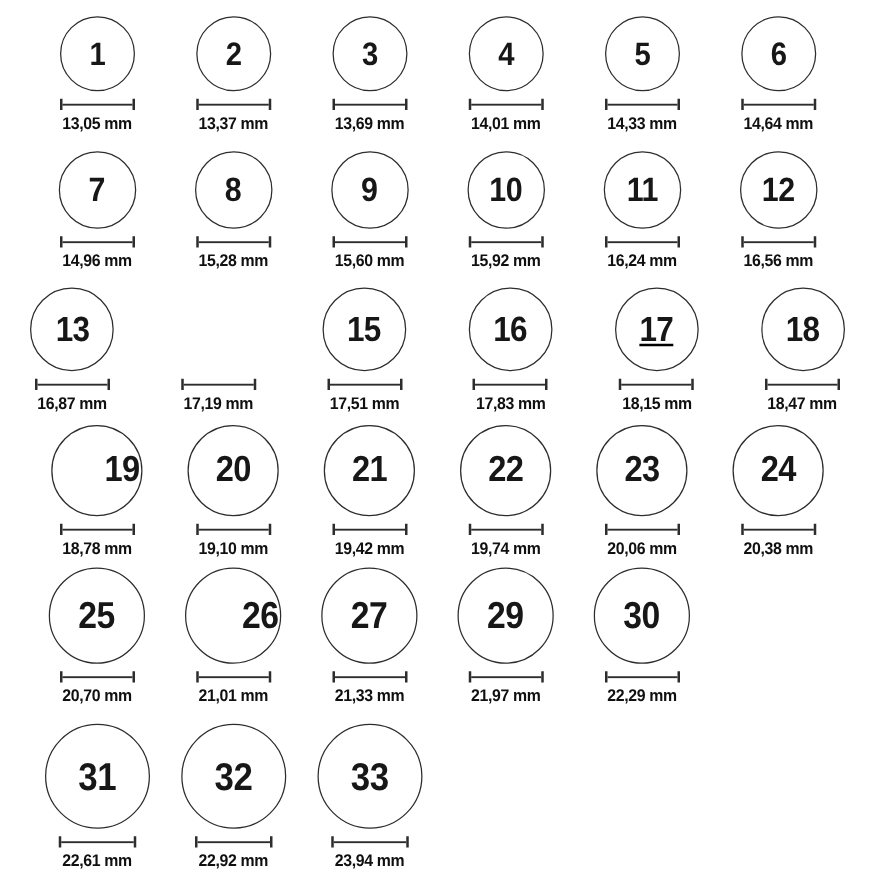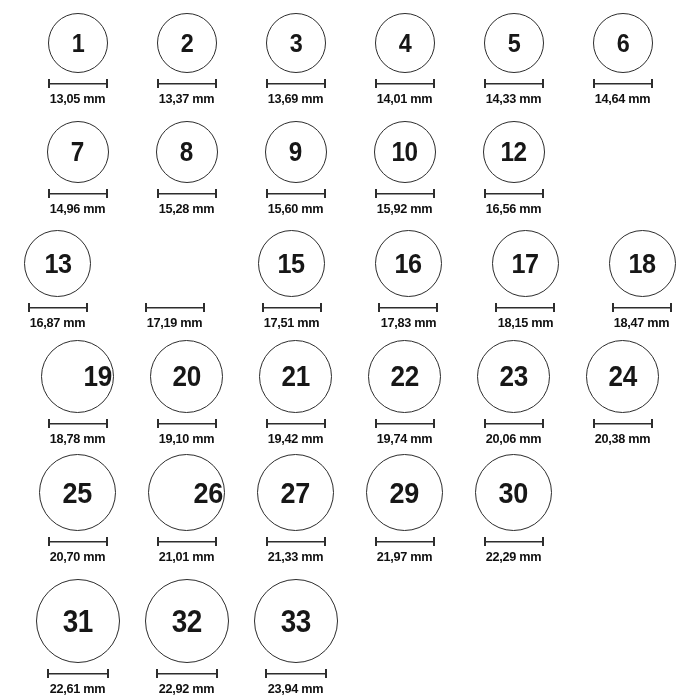--- a/index.html
+++ b/index.html
@@ -141,20 +141,27 @@
         </div>
         <div class="cell">
           <div class="circle" style="width: 62px; height: 62px;">
             <span class="num" style="font-size: 27px;">10</span>
           </div>
           <div class="dim" style="width: 60px;"></div>
           <div class="label">15,92 mm</div>
         </div>
         <div class="cell">
           <div class="circle" style="width: 62px; height: 62px;">
+            <span class="num" style="font-size: 27px;">11</span>
+          </div>
+          <div class="dim" style="width: 60px;"></div>
+          <div class="label">16,24 mm</div>
+        </div>
+        <div class="cell">
+          <div class="circle" style="width: 62px; height: 62px;">
             <span class="num" style="font-size: 27px;">12</span>
           </div>
           <div class="dim" style="width: 60px;"></div>
           <div class="label">16,56 mm</div>
         </div>
       </div>
       <div class="row" style="height: 114px; gap: 47px;">
         <div class="cell">
           <div class="circle" style="width: 67px; height: 67px;">
             <span class="num" style="font-size: 28px;">13</span>
@@ -174,21 +181,21 @@
           <div class="label">17,51 mm</div>
         </div>
         <div class="cell">
           <div class="circle" style="width: 67px; height: 67px;">
             <span class="num" style="font-size: 28px;">16</span>
           </div>
           <div class="dim" style="width: 60px;"></div>
           <div class="label">17,83 mm</div>
         </div>
         <div class="cell">
-          <div class="circle" style="width: 67px; height: 67px;">
+          <div class="circle" style="width: 67px; height: 67px; text-decoration: underline;">
             <span class="num" style="font-size: 28px;">17</span>
           </div>
           <div class="dim" style="width: 60px;"></div>
           <div class="label">18,15 mm</div>
         </div>
         <div class="cell">
           <div class="circle" style="width: 67px; height: 67px;">
             <span class="num" style="font-size: 28px;">18</span>
           </div>
           <div class="dim" style="width: 60px;"></div>

